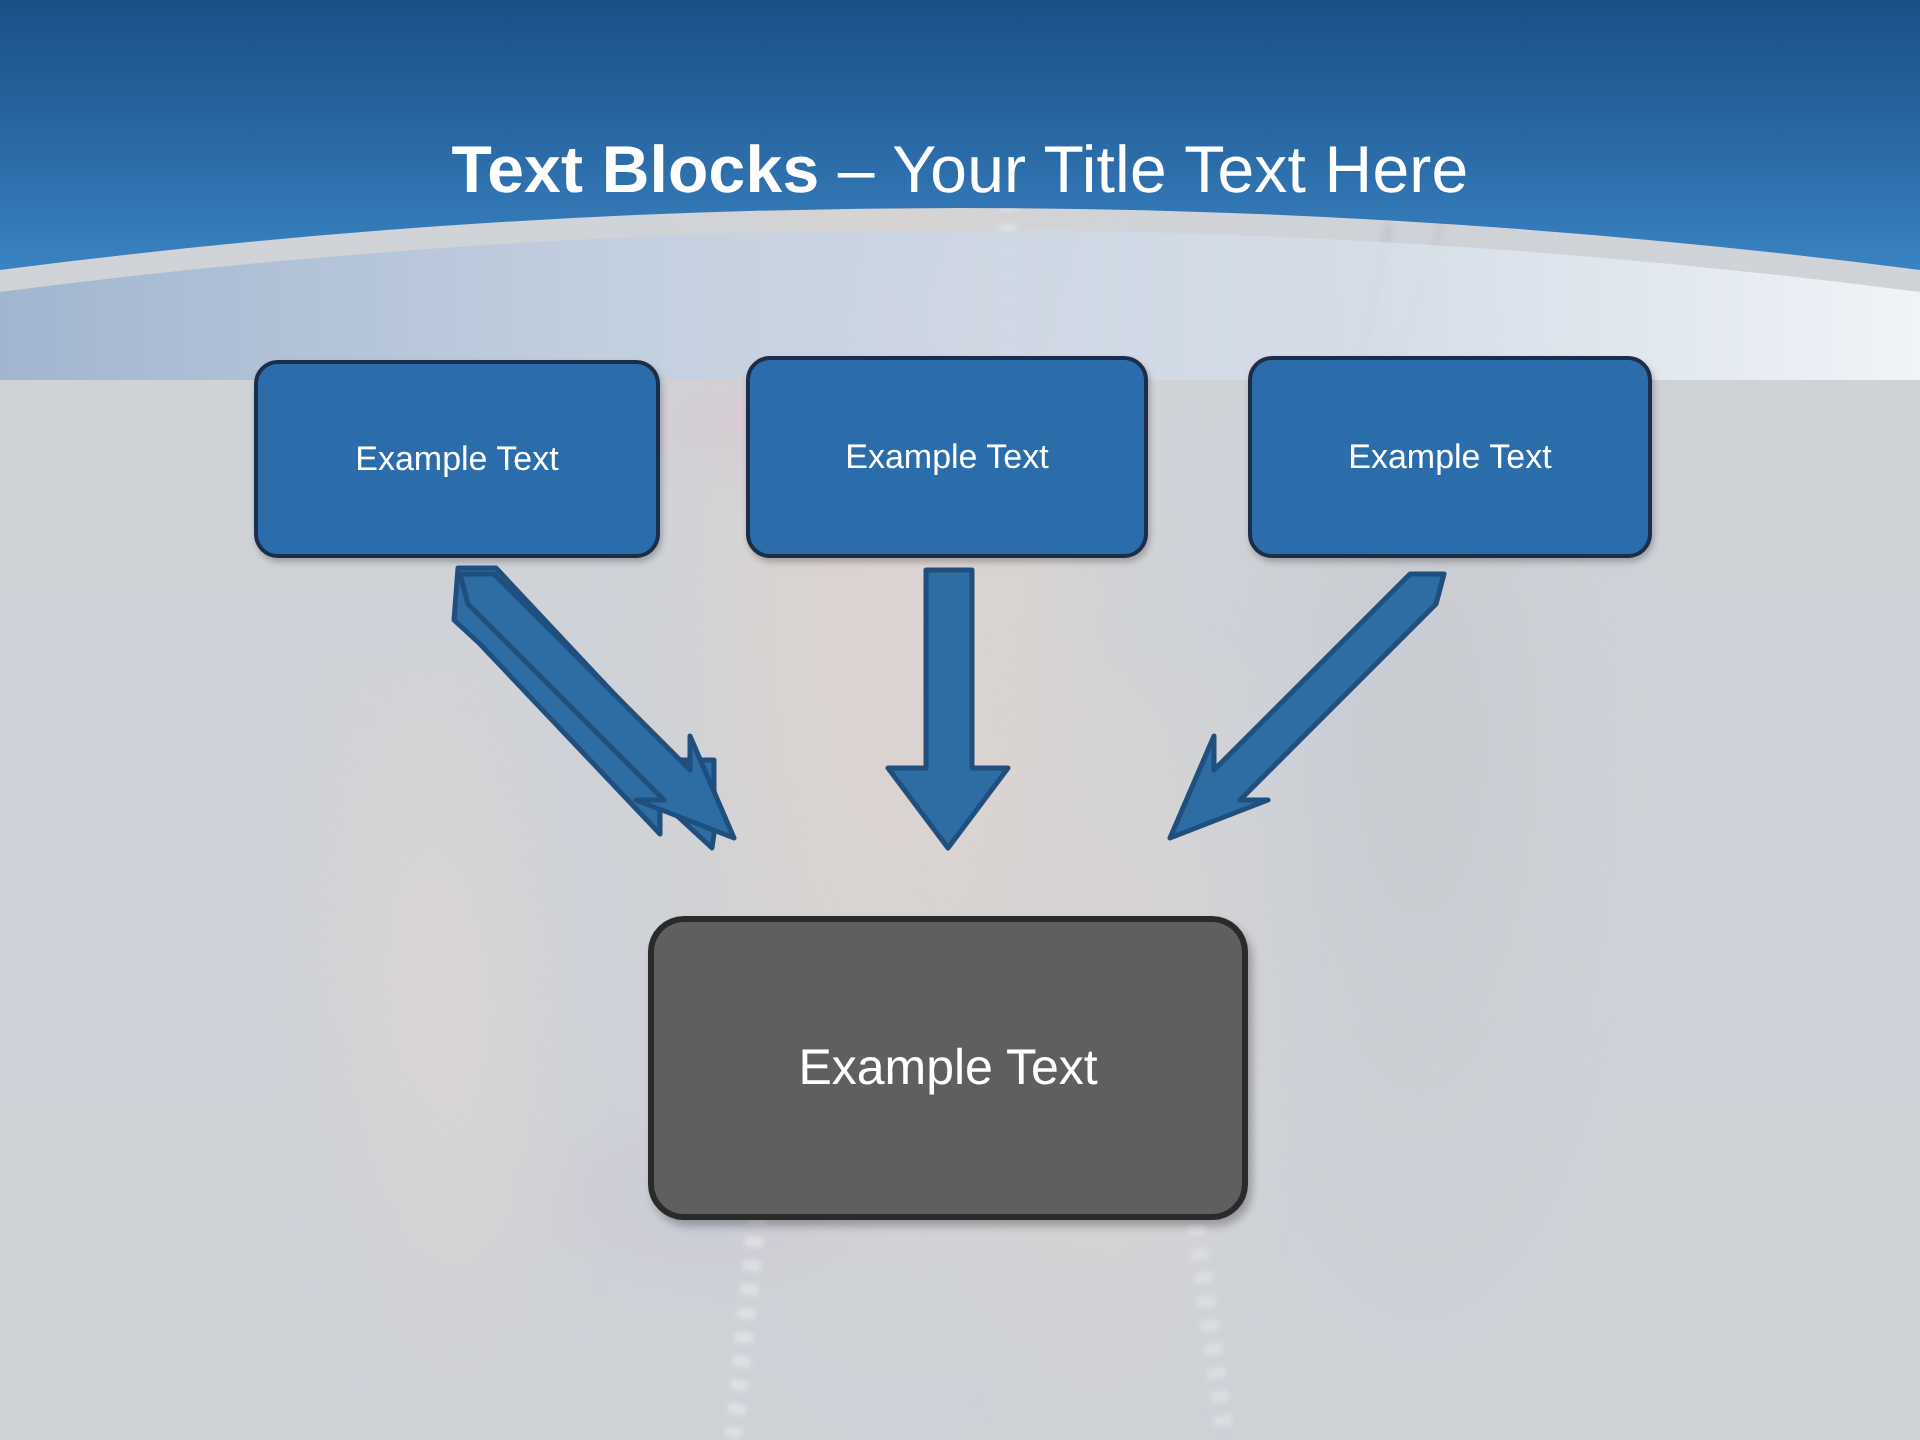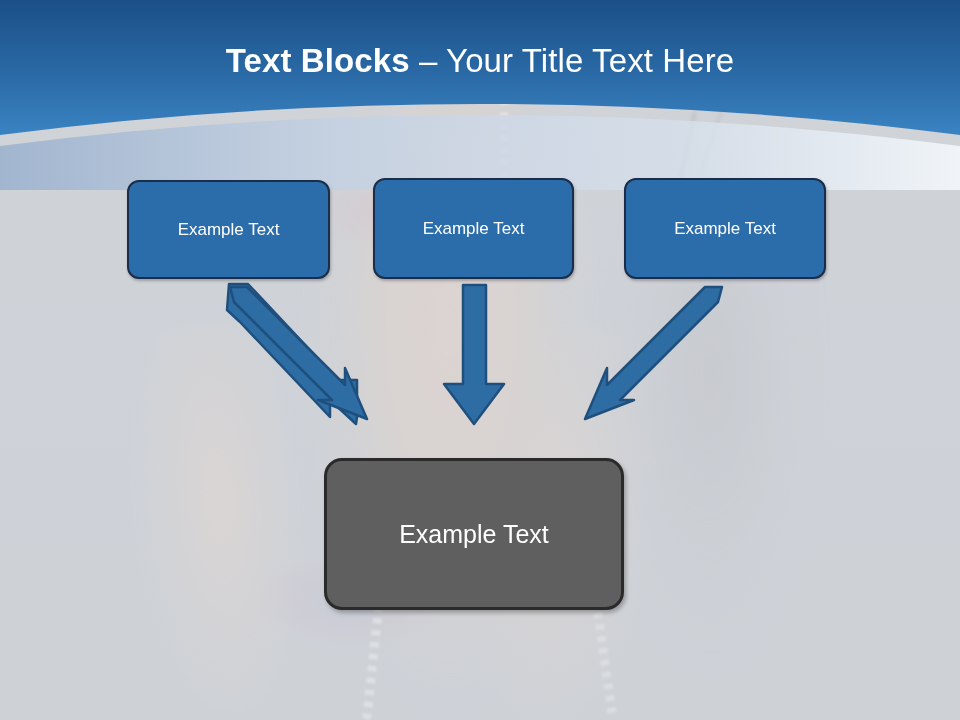--- a/index.html
+++ b/index.html
@@ -144,21 +144,21 @@
     left: 0; top: 0;
     width: 960px;
     height: 190px;
     overflow: hidden;
     pointer-events: none;
   }
   .header svg { display: block; }
 
   .title {
     position: absolute;
-    left: 0; top: 41px;
+    left: 0; top: 65px;
     width: 960px;
     text-align: center;
     font-size: 33px;
     line-height: 40px;
     color: #ffffff;
     letter-spacing: 0.1px;
     white-space: nowrap;
   }
   .title .b { font-weight: bold; }
   .title .n { font-weight: normal; }

